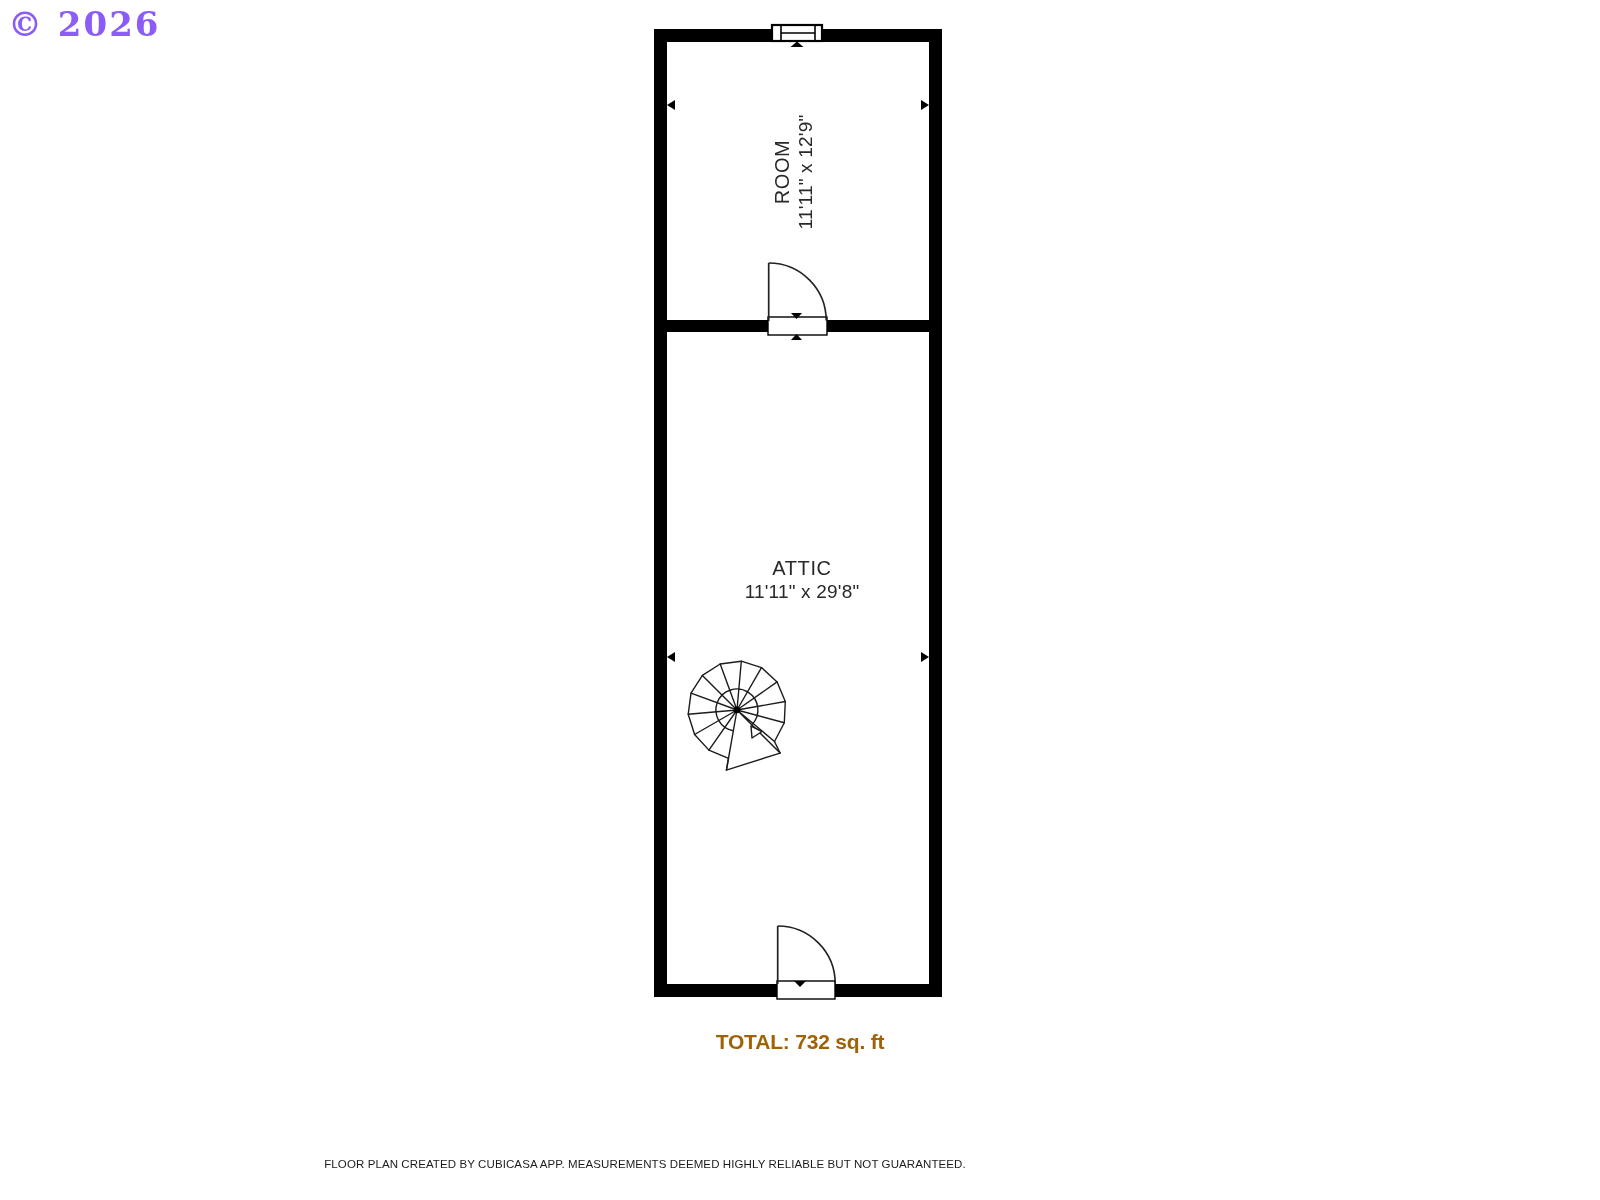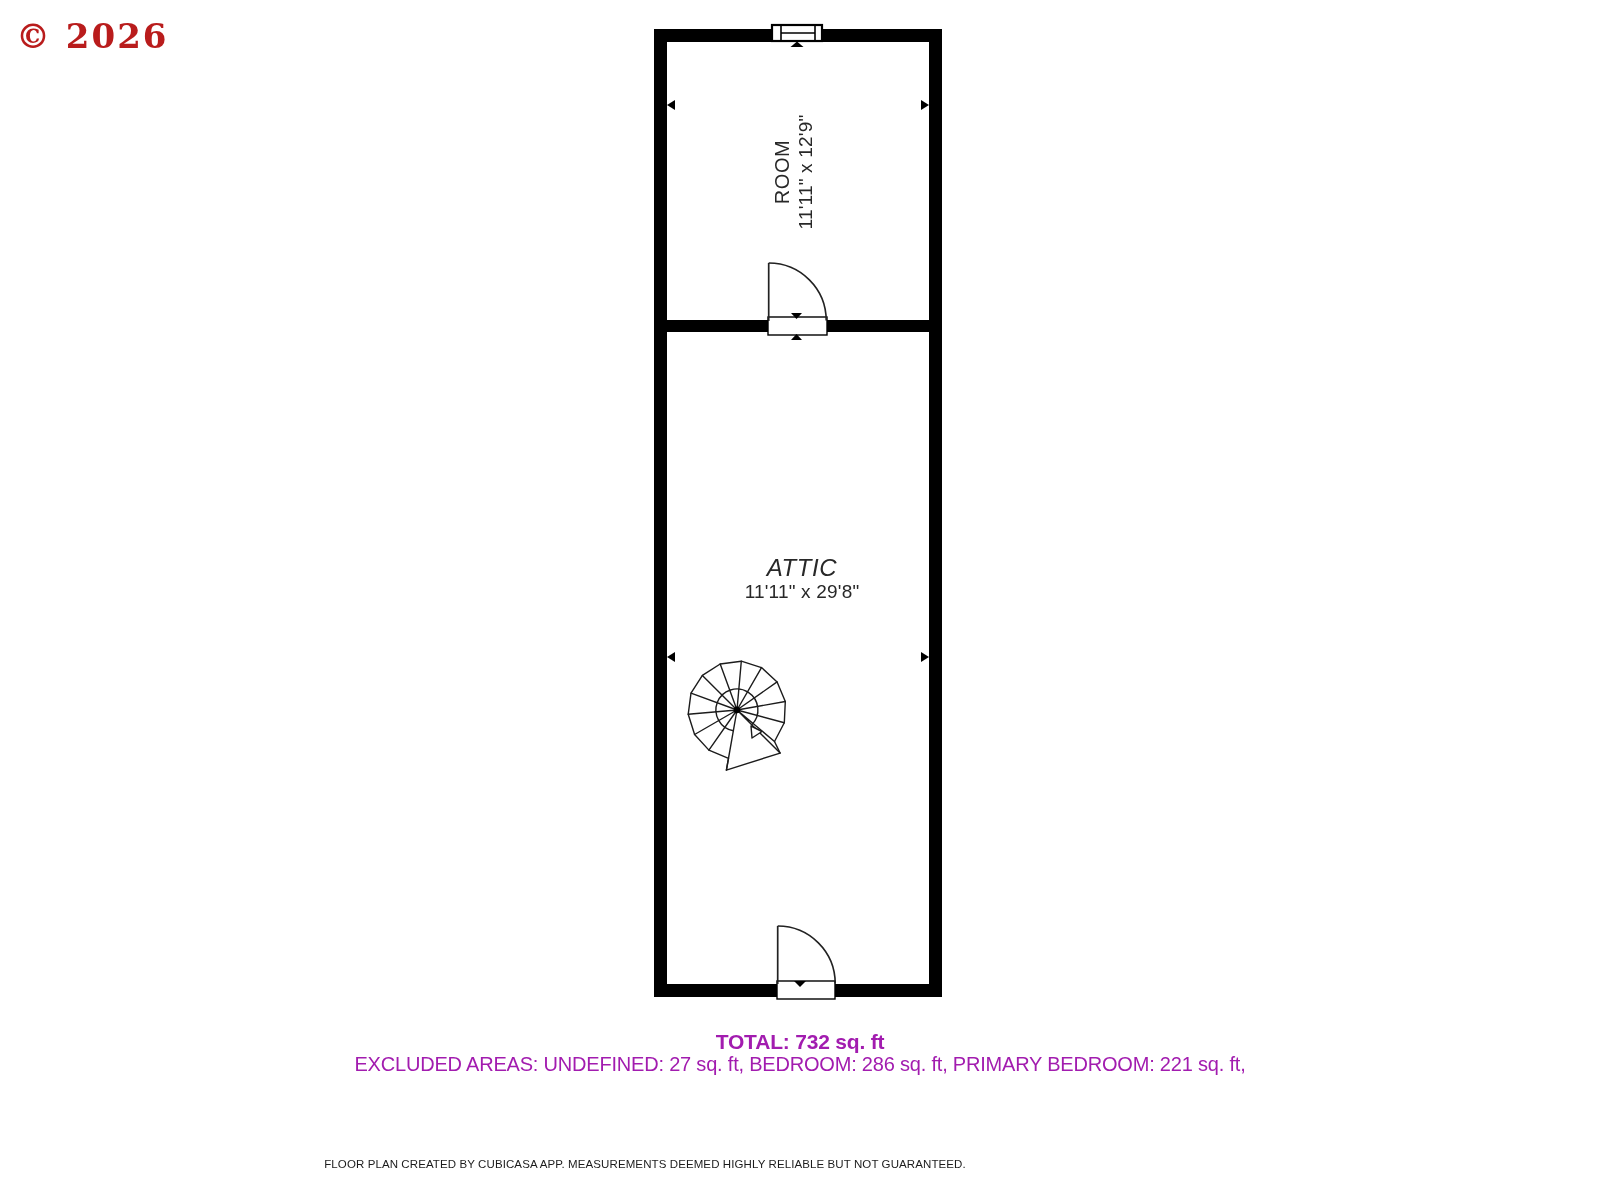--- a/index.html
+++ b/index.html
@@ -1,31 +1,31 @@
 <!DOCTYPE html>
 <html><head>
 <meta charset="utf-8">
 <style>
   html,body{margin:0;padding:0;background:#fff;}
   .stage{position:relative;width:1600px;height:1200px;background:#ffffff;overflow:hidden;
          font-family:"Liberation Sans",sans-serif;color:#1e1e1e;}
-  .watermark{position:absolute;left:8px;top:16px;font-family:"DejaVu Serif",serif;
-             font-weight:700;font-size:34px;letter-spacing:2px;color:#b91c1c;margin-left:8px;}
+  .watermark{position:absolute;left:8px;top:4px;font-family:"DejaVu Serif",serif;
+             font-weight:700;font-size:34px;letter-spacing:2px;color:#8b5cf6;}
   svg.plan{position:absolute;left:0;top:0;}
   .room-label{position:absolute;left:794px;top:172px;
               transform:translate(-50%,-50%) rotate(-90deg);
               text-align:center;white-space:nowrap;color:#282828;line-height:23px;}
   .room-label .name{font-size:20px;letter-spacing:0.6px;}
   .room-label .dims{font-size:19px;letter-spacing:0.2px;}
   .attic-label{position:absolute;left:802px;top:556px;transform:translateX(-50%);
                text-align:center;white-space:nowrap;color:#282828;line-height:24px;}
-  .attic-label .name{font-size:24px;letter-spacing:0.6px;font-style:italic;}
+  .attic-label .name{font-size:20px;letter-spacing:0.6px;}
   .attic-label .dims{font-size:19px;letter-spacing:0.2px;}
   .summary{position:absolute;left:0;top:1031px;width:1600px;text-align:center;
-           font-size:20px;line-height:22px;letter-spacing:-0.2px;color:#a21caf;}
+           font-size:20px;line-height:22px;letter-spacing:-0.2px;color:#a16207;}
   .summary .total{font-size:21px;font-weight:700;}
   .footer{position:absolute;left:0;top:1158px;width:1290px;text-align:center;
           font-size:11.5px;letter-spacing:0.1px;color:#1c1c1c;}
 </style>
 </head>
 <body>
 
 <div class="stage">
 
   <div class="watermark">© 2026</div>
@@ -80,18 +80,17 @@
     <div class="dims">11'11" x 12'9"</div>
   </div>
 
   <div class="attic-label">
     <div class="name">ATTIC</div>
     <div class="dims">11'11" x 29'8"</div>
   </div>
 
   <div class="summary">
     <div class="total">TOTAL: 732 sq. ft</div>
-    <div>EXCLUDED AREAS: UNDEFINED: 27 sq. ft, BEDROOM: 286 sq. ft, PRIMARY BEDROOM: 221 sq. ft,</div>
   </div>
 
   <div class="footer">FLOOR PLAN CREATED BY CUBICASA APP. MEASUREMENTS DEEMED HIGHLY RELIABLE BUT NOT GUARANTEED.</div>
 
 </div>
 
 </body></html>

